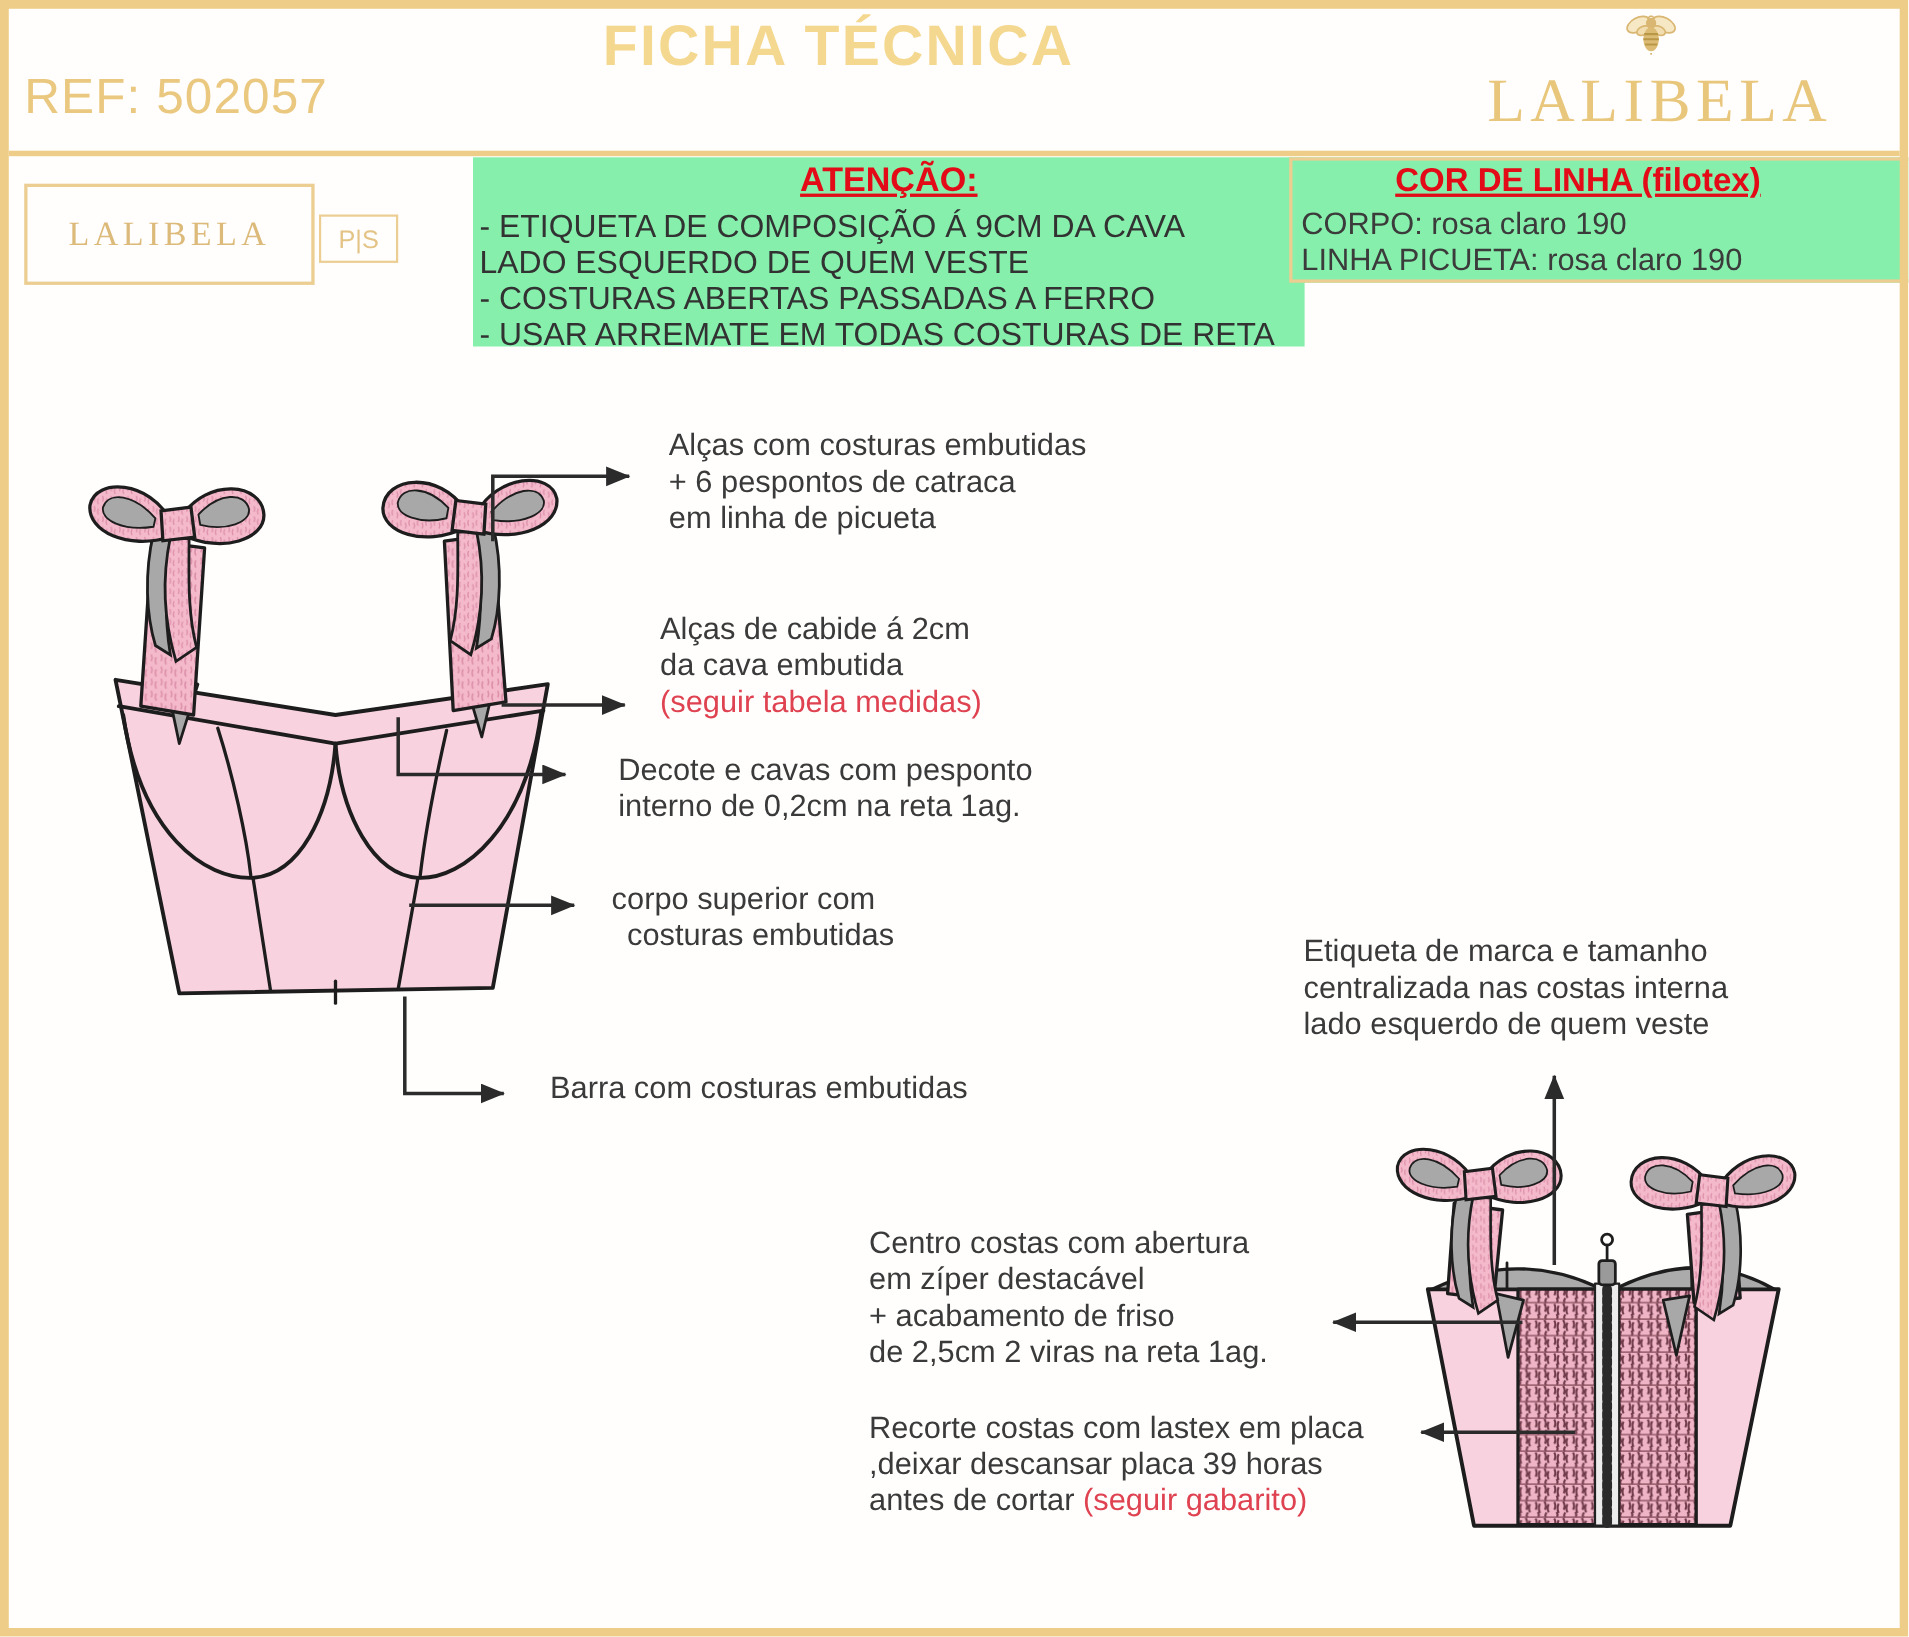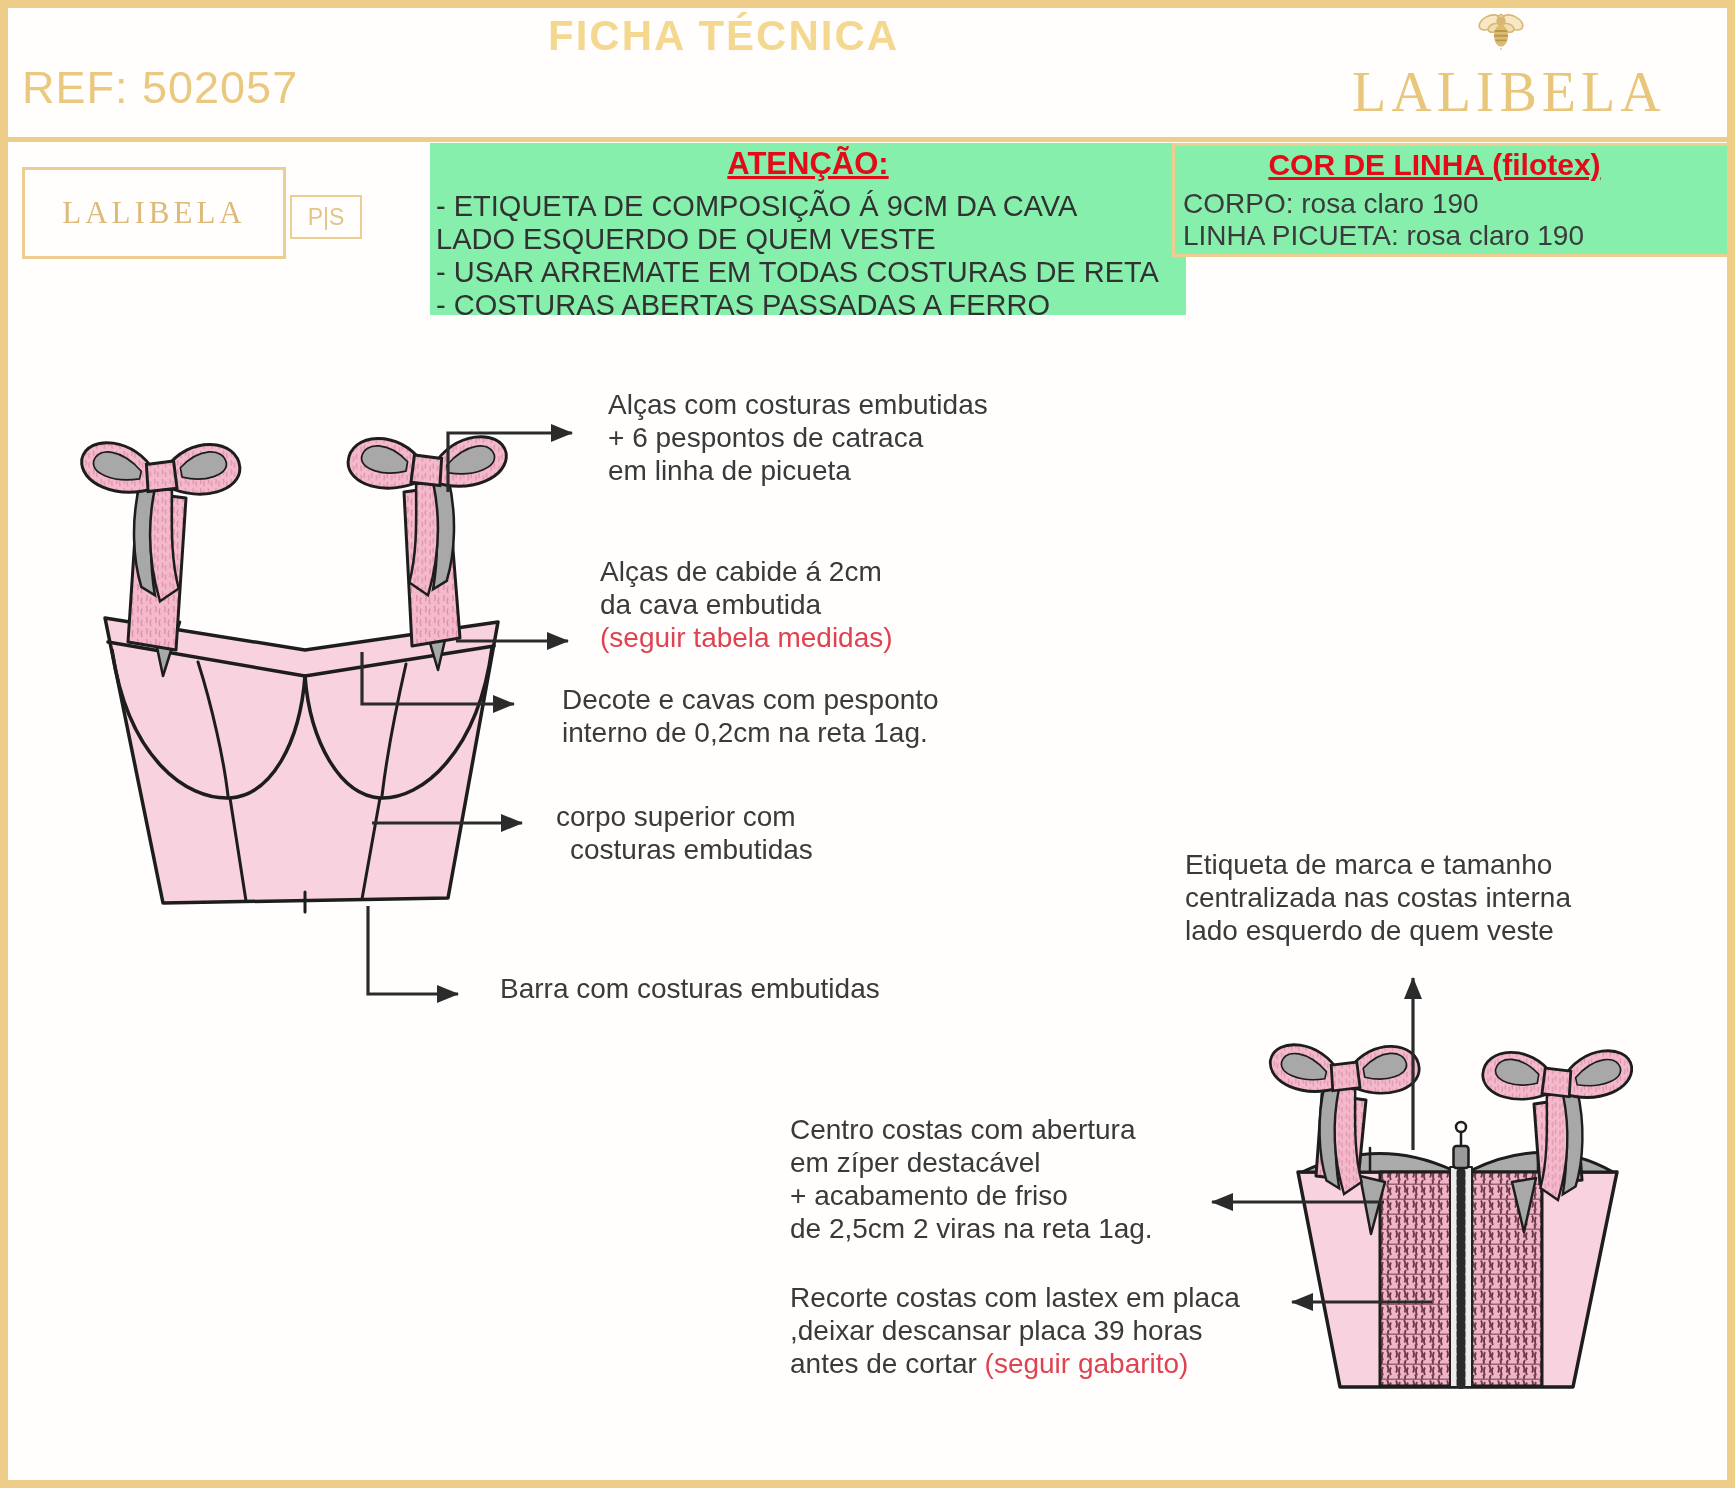--- a/index.html
+++ b/index.html
@@ -5,21 +5,21 @@
   html,body{margin:0;padding:0;background:#ffffff;}
   .sheet{
     position:relative;width:1735px;height:1488px;background:#fffefd;
     font-family:"Liberation Sans", sans-serif;overflow:hidden;
   }
   .frame{position:absolute;inset:0;border:8px solid #eecd89;pointer-events:none;z-index:40;}
   .art{position:absolute;left:0;top:0;z-index:5;}
   .txt{position:absolute;z-index:20;color:#3b3b3b;}
 
   .ref-text{left:22px;top:62px;font-size:45px;color:#eac87f;letter-spacing:1px;}
-  .main-title{left:548px;top:12px;font-size:42px;font-weight:700;color:#f5d88f;letter-spacing:2px;}
+  .main-title{left:548px;top:12px;font-size:52px;font-weight:700;color:#f5d88f;letter-spacing:2px;}
   .logo-big{left:1352px;top:60px;font-family:"Liberation Serif",serif;font-size:56px;color:#e8c77d;letter-spacing:5px;}
   .bee{position:absolute;left:1476px;top:10px;z-index:20;}
   .hline{position:absolute;left:8px;right:8px;top:137px;height:5px;background:#eecd89;z-index:10;}
 
   .brand-box{left:22px;top:167px;width:264px;height:92px;border:3px solid #ecce92;
     display:flex;align-items:center;justify-content:center;
     font-family:"Liberation Serif",serif;font-size:31px;letter-spacing:4px;color:#dcba7a;box-sizing:border-box;}
   .size-box{left:290px;top:195px;width:72px;height:44px;border:2px solid #ecce92;
     display:flex;align-items:center;justify-content:center;font-size:23px;color:#e3c486;box-sizing:border-box;}
 
@@ -157,22 +157,22 @@
   <div class="txt logo-big">LALIBELA</div>
   <div class="hline"></div>
 
   <div class="txt brand-box">LALIBELA</div>
   <div class="txt size-box">P|S</div>
 
   <div class="txt attention-box">
     <div class="attention-title">ATENÇÃO:</div>
     <div class="attention-line">- ETIQUETA DE COMPOSIÇÃO Á 9CM DA CAVA</div>
     <div class="attention-line">LADO ESQUERDO DE QUEM VESTE</div>
+    <div class="attention-line">- COSTURAS ABERTAS PASSADAS A FERRO</div>
     <div class="attention-line">- USAR ARREMATE EM TODAS COSTURAS DE RETA</div>
-    <div class="attention-line">- COSTURAS ABERTAS PASSADAS A FERRO</div>
   </div>
 
   <div class="txt thread-box">
     <div class="thread-title">COR DE LINHA (filotex)</div>
     <div class="thread-line">CORPO: rosa claro 190</div>
     <div class="thread-line">LINHA PICUETA: rosa claro 190</div>
   </div>
 
   <div class="txt ann a-straps">
     <div>Alças com costuras embutidas</div>

